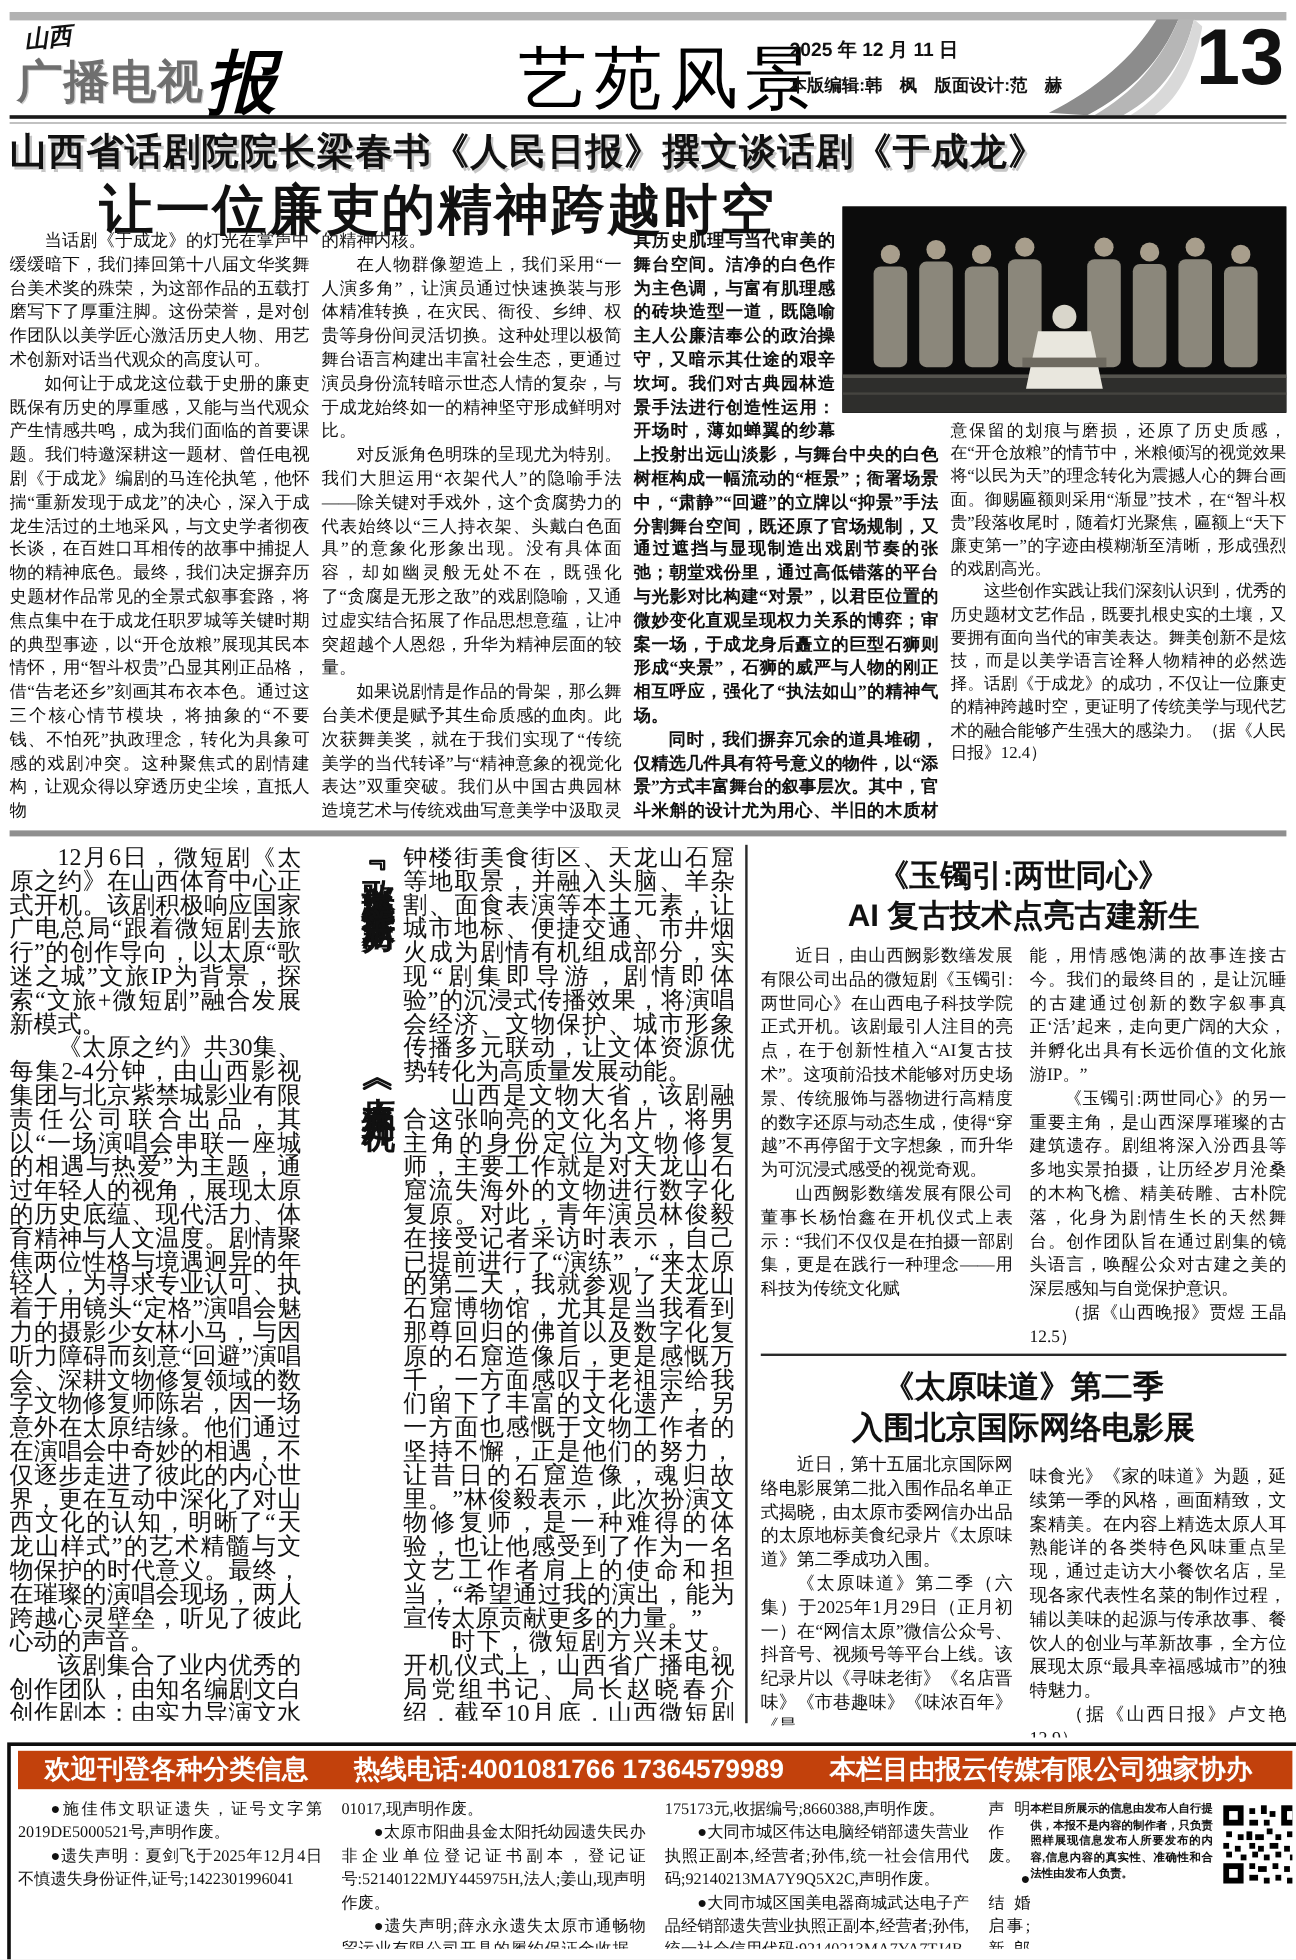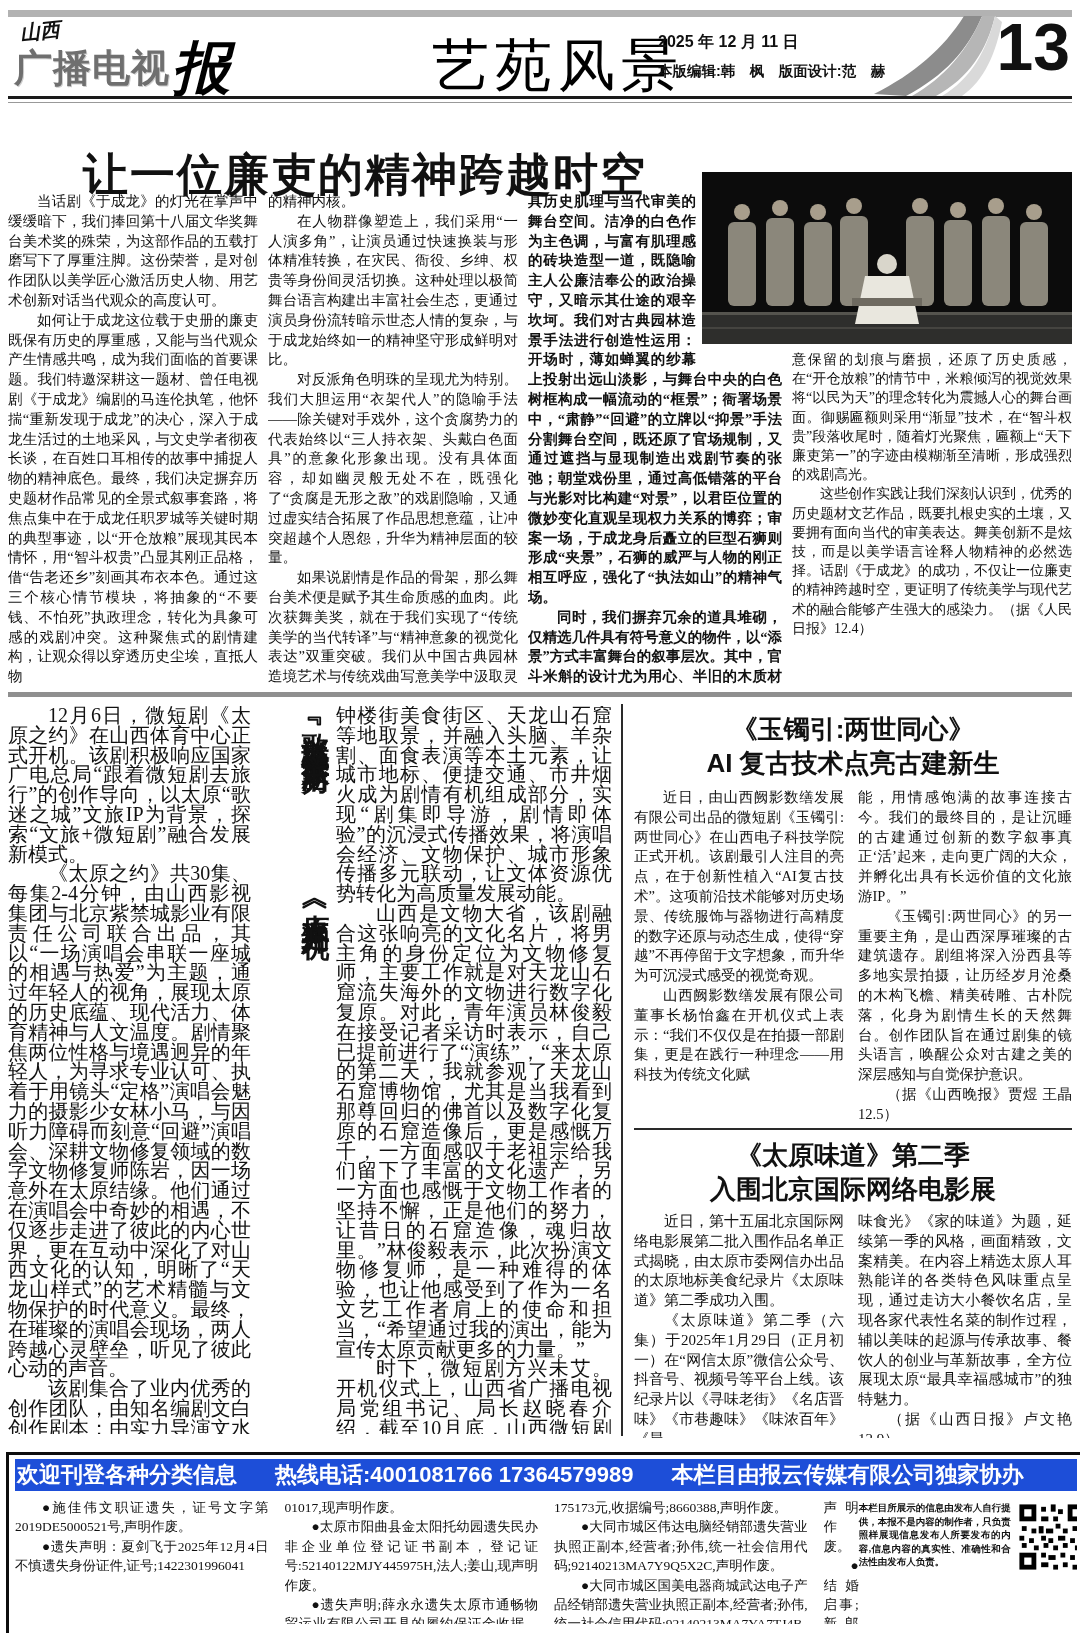--- a/index.html
+++ b/index.html
@@ -55,26 +55,26 @@
   .rart-title{left:634px;width:438px;text-align:center;font-family:"Liberation Sans",sans-serif;
               font-weight:800;font-size:26px;line-height:34px;}
   .yz-title{top:712px;}
   .yzcol{top:788px;height:336px;font-size:14.5px;line-height:19.8px;}
   .yzcol1{left:634px;width:210px;}
   .yzcol2{left:858px;width:214px;}
   .hr-right{left:634px;top:1128px;width:438px;height:2px;background:#2a2a2a;}
   .wd-title{top:1138px;}
   .wdcol{top:1212px;height:226px;font-size:15px;line-height:19.8px;}
   .wdcol1{left:634px;width:210px;}
-  .wdcol2{left:858px;width:214px;}
+  .wdcol2{left:858px;width:214px;margin-top:10px;}
   
   .ads-frame{left:6px;top:1452px;width:1062px;height:172px;border:3px solid #0d0d0d;
              padding:4px 6px;box-sizing:content-box;background:#fff;}
-  .ads-bar{height:32px;background:#1d4ed8;color:#fff;display:flex;align-items:center;gap:38px;
-           padding:0 2px;font-family:"Liberation Sans",sans-serif;font-weight:800;font-size:22px;}
+  .ads-bar{height:32px;background:#c2410c;color:#fff;display:flex;align-items:center;gap:38px;
+           padding:0 22px;font-family:"Liberation Sans",sans-serif;font-weight:800;font-size:22px;}
   .ads-row{display:flex;gap:16px;margin-top:7px;}
   .ads-col{flex:1;font-size:13.5px;line-height:19.4px;text-align:justify;overflow:hidden;
            height:126px;}
   .ads-col4{display:flex;flex-direction:row;}
   .notice-row{display:flex;gap:6px;justify-content:flex-end;align-items:flex-start;margin-top:4px;}
   .notice{width:152px;font-size:9.5px;line-height:13.5px;font-weight:600;text-align:justify;}
   .notice p{text-indent:0;}
   .qr{width:70px;height:70px;flex:0 0 auto;}
 </style>
 </head>
@@ -105,20 +105,21 @@
       <path d="M110,0 C96,34 72,62 40,80 L64,80 C97,62 115,34 123,0 Z" fill="#b6b6b6"></path>
       <path d="M123,0 C115,34 99,63 70,80 L90,80 C113,64 124,36 130,6 Z" fill="#d9d9d9"></path>
     </svg>
   </div>
 
   <div class="abs pagenum">13</div>
 
   <div class="abs hr-thick"></div>
   <div class="abs hr-thin"></div>
 
+  <div class="abs kicker">山西省话剧院院长梁春书《人民日报》撰文谈话剧《于成龙》</div>
   <div class="abs headline">让一位廉吏的精神跨越时空</div>
 
   <div class="abs photo">
     <svg width="370" height="172" viewBox="0 0 370 172">
       <rect width="370" height="172" fill="#0c0c0c"></rect>
       <rect y="142" width="370" height="30" fill="#2e2e2c"></rect>
       <rect y="140" width="370" height="3" fill="#55544e"></rect>
       <rect y="155" width="370" height="2" fill="#454440"></rect>
       <g>
         <g fill="#a89e8c">

